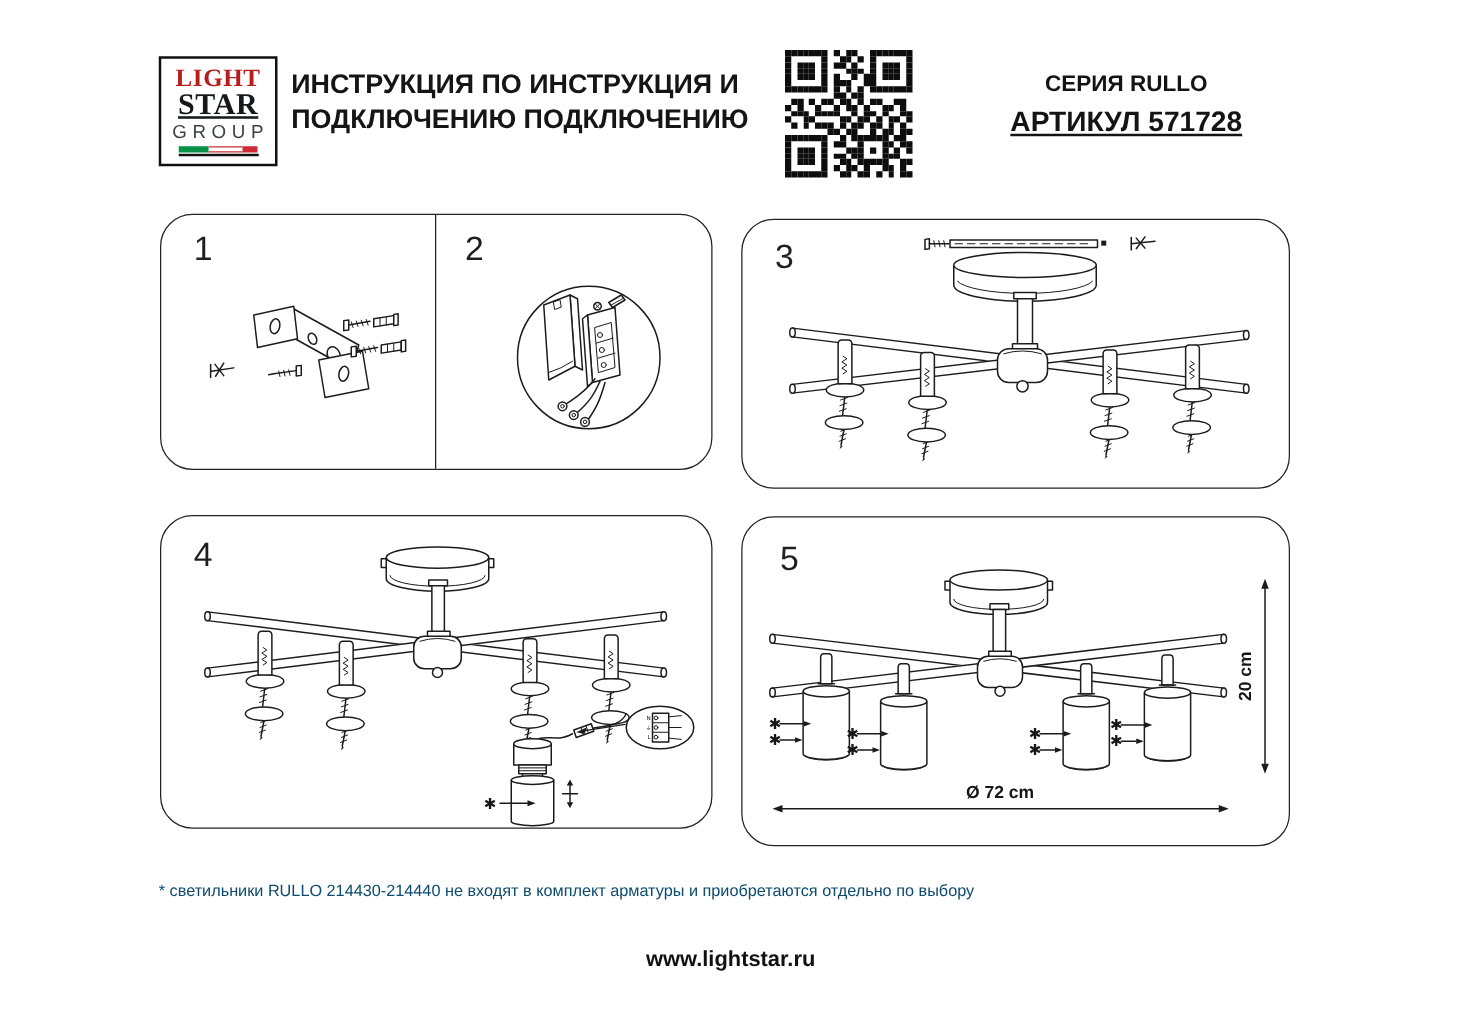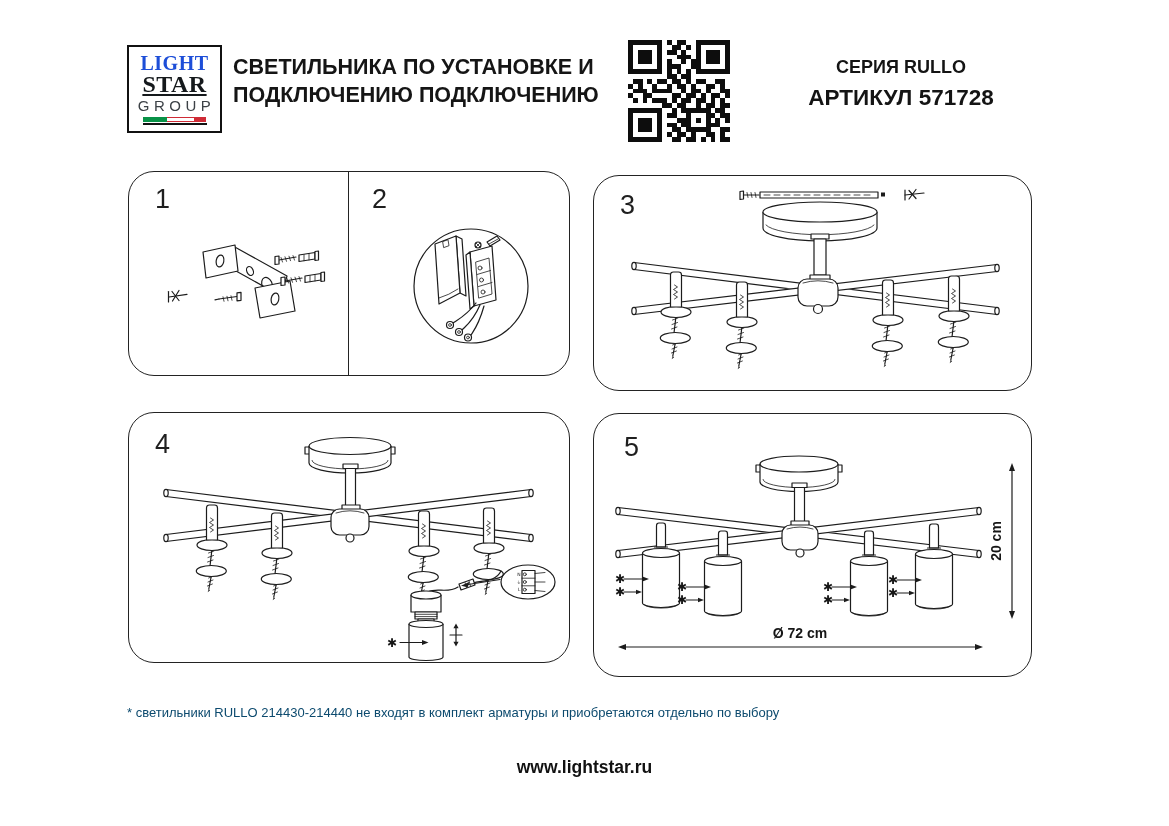--- a/index.html
+++ b/index.html
@@ -2,33 +2,33 @@
 <html><head>
 <meta charset="utf-8">
 <style>
   html,body{margin:0;padding:0;background:#fff;}
   #page{position:relative;width:1169px;height:826px;background:#fff;overflow:hidden;
         font-family:"Liberation Sans",sans-serif;color:#1c1c1c;}
   .abs{position:absolute;}
   
   #logo{left:127px;top:45px;width:95px;height:88px;border:2.5px solid #111;box-sizing:border-box;
         display:flex;flex-direction:column;align-items:center;justify-content:center;background:#fff;}
-  #logo .l1{font-family:"Liberation Serif",serif;font-weight:bold;font-size:20px;line-height:19px;letter-spacing:.5px;color:#1d4ed8;}
+  #logo .l1{font-family:"Liberation Serif",serif;font-weight:bold;font-size:20px;line-height:19px;letter-spacing:.5px;color:#b91c1c;}
   #logo .l2{font-family:"Liberation Serif",serif;font-weight:bold;font-size:24px;line-height:22px;letter-spacing:.5px;color:#15191c;text-decoration:underline;}
   #logo .l3{font-size:15px;letter-spacing:4.5px;color:#3c4146;margin:2px 0 3px 4px;}
   #flag{width:64px;height:5px;display:flex;border-bottom:2px solid #111;padding-bottom:1px;}
   #flag .fg{background:#089247;width:38%;height:5px;}
   #flag .fw{background:#fff;width:42%;height:5px;border-top:1px solid #cf2b36;border-bottom:1px solid #cf2b36;box-sizing:border-box;}
   #flag .fr{background:#cf2b36;width:20%;height:5px;}
   #title{left:233px;top:53px;font-weight:bold;font-size:21.5px;line-height:28px;color:#151515;}
   #qr{left:628px;top:40px;width:102px;height:102px;display:grid;grid-template-columns:repeat(21,1fr);grid-template-rows:repeat(21,1fr);background:#fff;}
   #qr .qm{background:#0d0d0d;}
   #artblock{left:756px;top:57px;width:290px;text-align:center;}
   #artblock .series{font-weight:bold;font-size:18px;color:#141414;text-align:center;}
-  #artblock .article{font-weight:bold;font-size:22.5px;margin-top:7px;color:#141414;}
+  #artblock .article{font-weight:bold;font-size:22.5px;margin-top:7px;color:#141414;text-decoration:underline;}
   
   .panel{border:1.4px solid #232323;border-radius:26px;box-sizing:border-box;background:#fff;}
   #p12{left:128px;top:171px;width:442px;height:205px;}
   #p3 {left:593px;top:175px;width:439px;height:216px;}
   #p4 {left:128px;top:412px;width:442px;height:251px;}
   #p5 {left:593px;top:413px;width:439px;height:264px;}
   .stepnum{position:absolute;font-size:27px;color:#1f1f1f;}
   #divider{position:absolute;left:219px;top:0;width:1.4px;height:100%;background:#232323;}
   
   .k{stroke:#1c1c1c;stroke-width:1.2;fill:none;stroke-linecap:round;stroke-linejoin:round;}
@@ -53,21 +53,21 @@
     <span class="l2">STAR</span>
     <span class="l3">GROUP</span>
     <span id="flag">
         <span class="fg"></span>
         <span class="fw"></span>
         <span class="fr"></span>
       </span>
   </div>
 
   <div id="title" class="abs">
-    <div>СВЕТИЛЬНИКА ПО УСТАНОВКЕ И</div>
+    <div>ИНСТРУКЦИЯ ПО ИНСТРУКЦИЯ И</div>
     <div>ПОДКЛЮЧЕНИЮ ПОДКЛЮЧЕНИЮ</div>
   </div>
 
   <div id="qr" class="abs">
       <div class="qm"></div>
       <div class="qm"></div>
       <div class="qm"></div>
       <div class="qm"></div>
       <div class="qm"></div>
       <div class="qm"></div>

